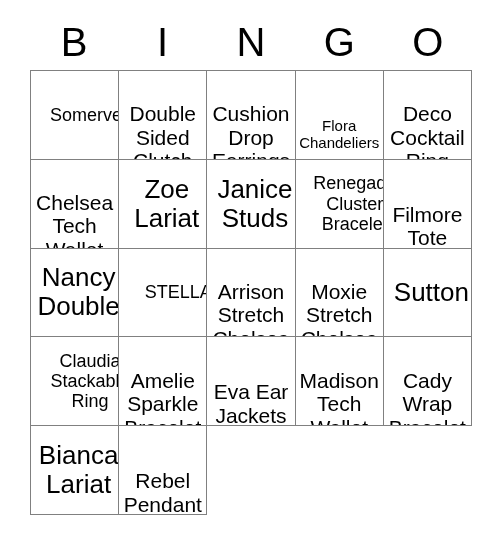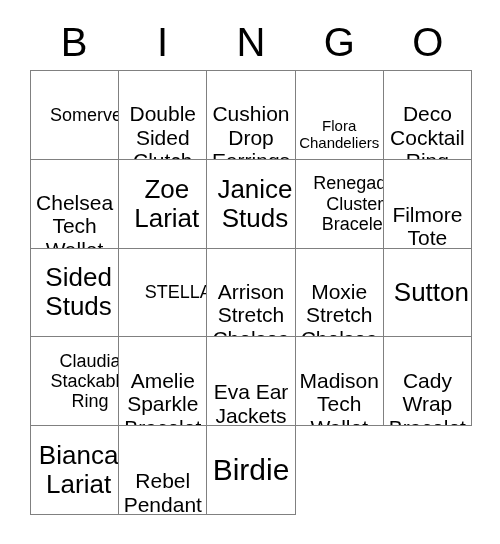--- a/index.html
+++ b/index.html
@@ -122,21 +122,21 @@
         <span class="cell-text fs-lg">Janice Studs</span>
       </div>
     <div class="cell">
         <span class="cell-text fs-sm">Renegade Cluster Bracelet</span>
       </div>
 
     <div class="cell">
         <span class="cell-text fs-md">Filmore Tote</span>
       </div>
     <div class="cell">
-        <span class="cell-text fs-lg">Sided Studs</span>
+        <span class="cell-text fs-lg">Nancy Double</span>
       </div>
     <div class="cell">
         <span class="cell-text fs-sm">STELLA</span>
       </div>
     <div class="cell">
         <span class="cell-text fs-md">Arrison Stretch Chelsea</span>
       </div>
 
     <div class="cell">
         <span class="cell-text fs-md">Moxie Stretch Chelsea</span>
@@ -159,18 +159,15 @@
       </div>
     <div class="cell">
         <span class="cell-text fs-md">Cady Wrap Bracelet</span>
       </div>
     <div class="cell">
         <span class="cell-text fs-lg">Bianca Lariat</span>
       </div>
     <div class="cell">
         <span class="cell-text fs-md">Rebel Pendant</span>
       </div>
-    <div class="cell">
-        <span class="cell-text fs-xl">Birdie</span>
-      </div>
   </div>
 
 </div>
 
 </body></html>

